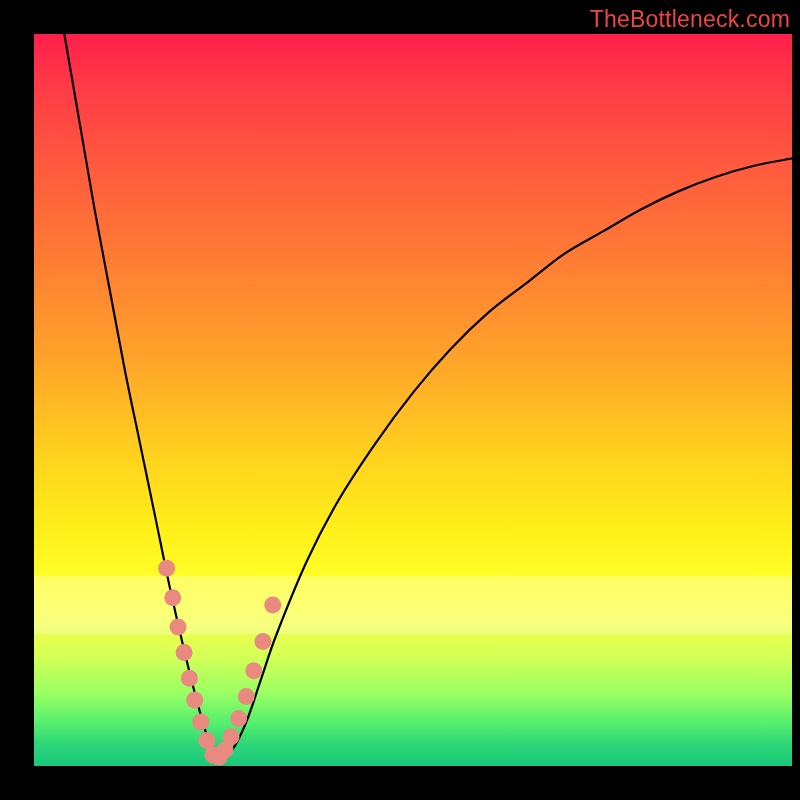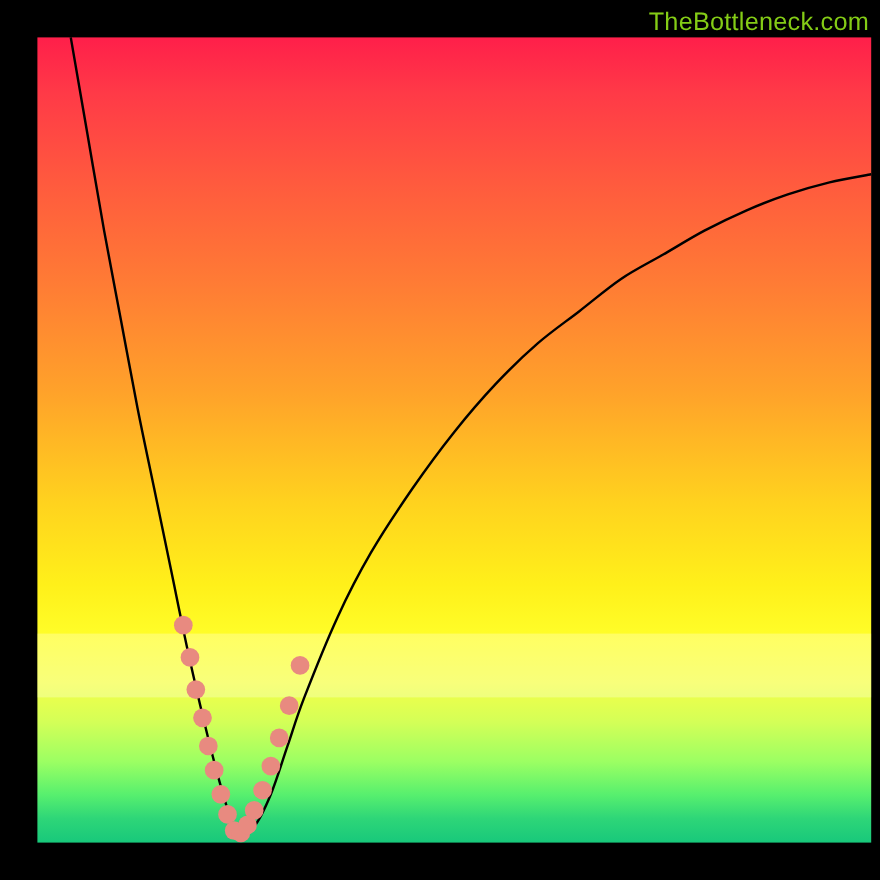--- a/index.html
+++ b/index.html
@@ -45,21 +45,21 @@
   .pale-band {
     position: absolute;
     left: 0;
     right: 0;
     background: rgba(255,255,255,0.28);
   }
   .watermark {
     position: absolute;
     top: 6px;
     right: 10px;
-    color: #84cc16;
+    color: #ef4444;
     font-size: 23px;
     font-weight: 500;
     letter-spacing: 0.2px;
     user-select: none;
     margin-left: 44px;
   }
   svg.curves {
     position: absolute;
     left: 0;
     top: 0;

